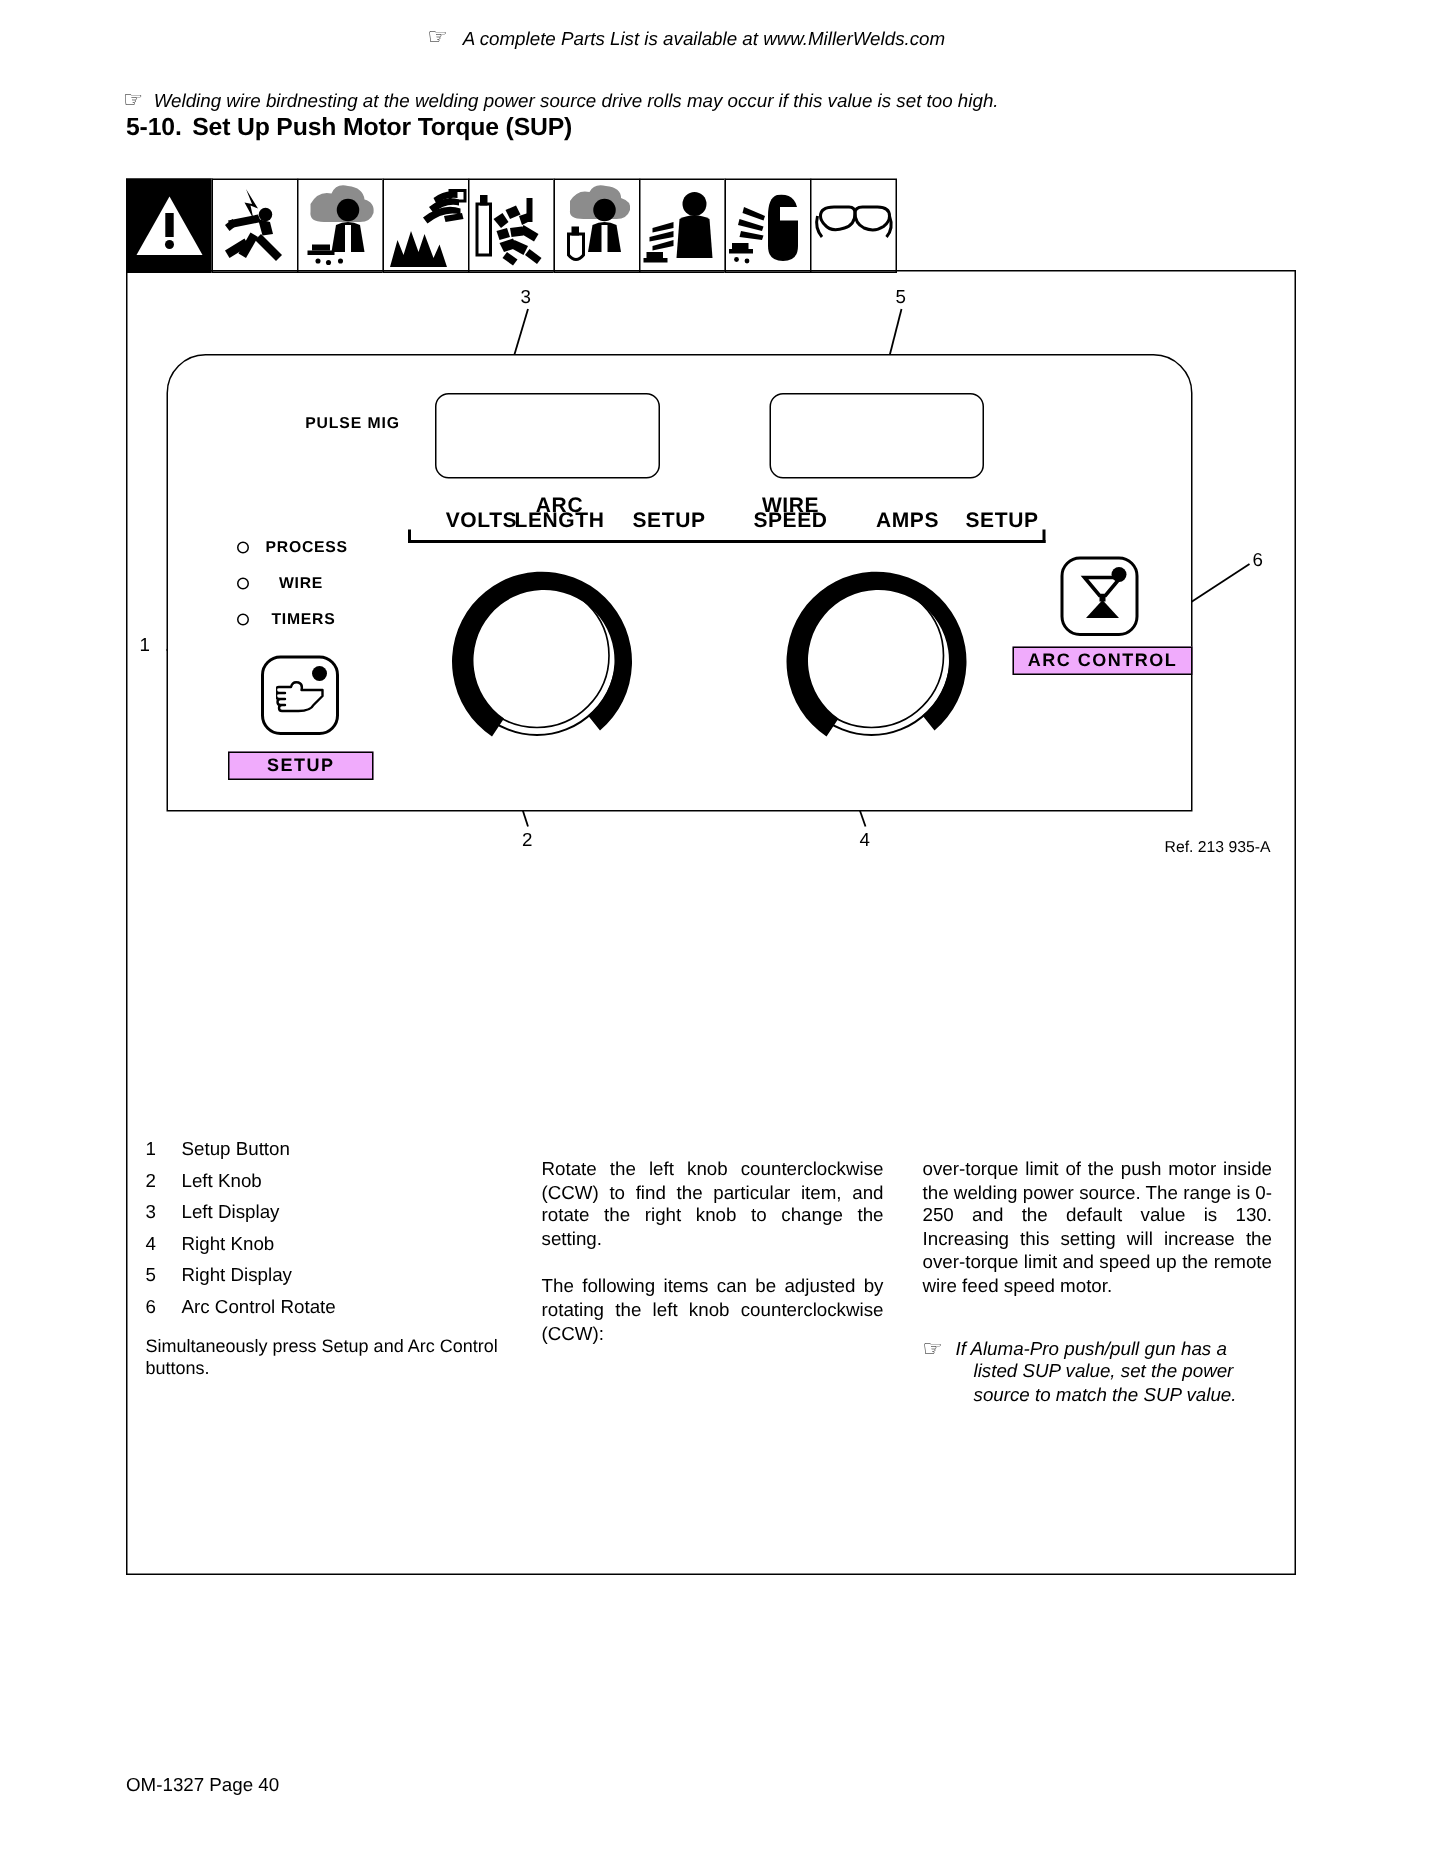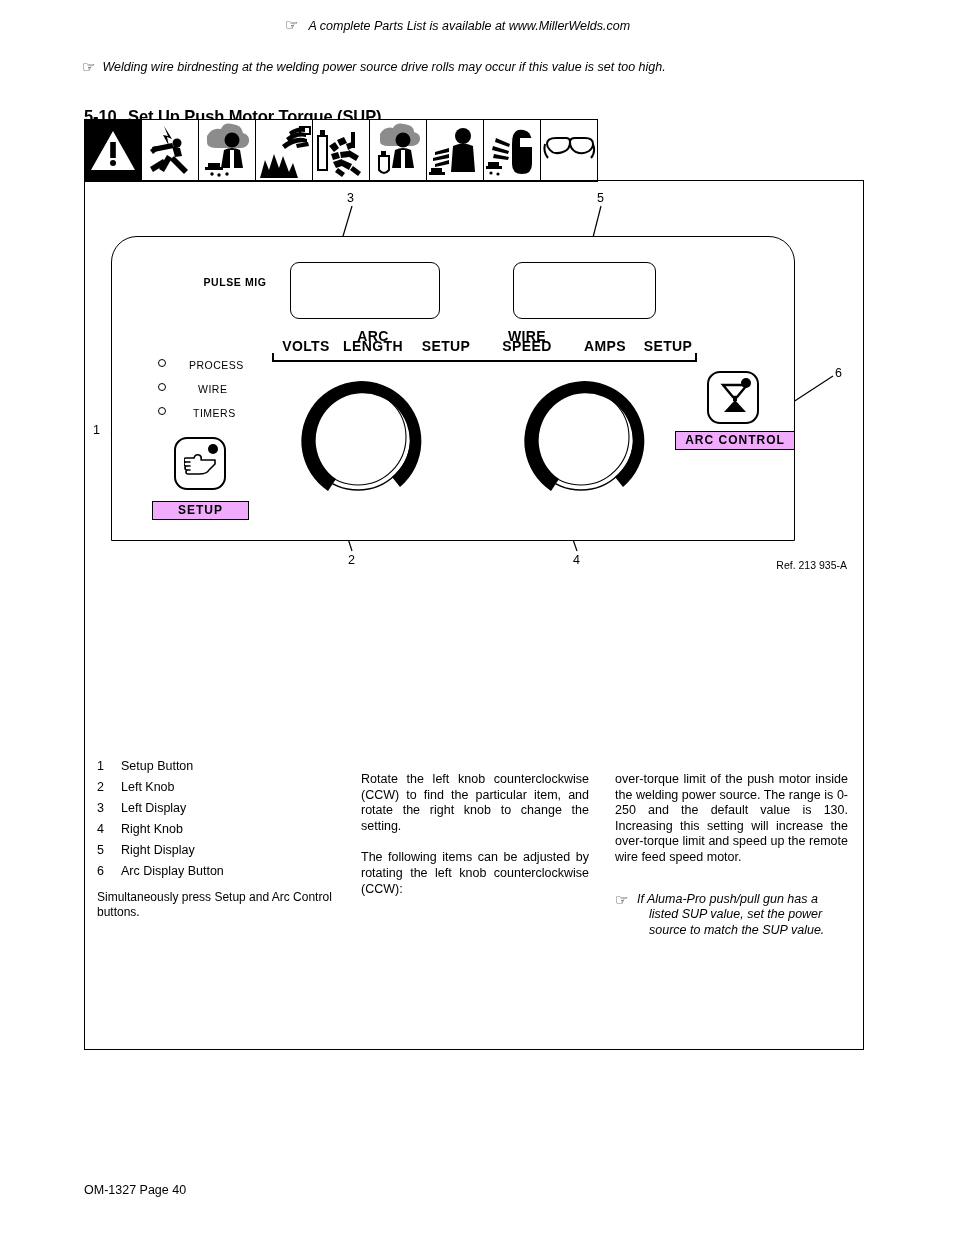--- a/index.html
+++ b/index.html
@@ -47,21 +47,21 @@
     font-style: normal;
     font-size: 15px;
     line-height: 13px;
     letter-spacing: 0;
   }
 
   
   .section-head {
     position: absolute;
     left: 84px;
-    top: 107px;
+    top: 76px;
     font-size: 16.5px;
     font-weight: bold;
     letter-spacing: -0.1px;
     white-space: nowrap;
   }
   .section-head .num { margin-right: 7px; }
 
   
   .safety-strip {
     position: absolute;
@@ -165,23 +165,24 @@
     letter-spacing: 0.4px;
     text-align: center;
     line-height: 10px;
     white-space: pre-line;
   }
 
   
   .led-row {
     position: absolute;
     display: flex;
-    gap: 23px;
+    align-items: center;
+    gap: 11px;
     font-size: 10.5px;
-    font-weight: normal;
+    font-weight: bold;
     letter-spacing: 0.5px;
   }
   .led-dot {
     width: 8px; height: 8px;
     border: 1.2px solid #000;
     border-radius: 50%;
     box-sizing: border-box;
     flex: none;
   }
   .led-1 { left: 46px; top: 122px; }
@@ -491,21 +492,21 @@
     <div class="panel-shell">
 
       <div class="pulse-mig">PULSE
 MIG</div>
 
       <div class="display-box display-left"></div>
       <div class="display-box display-right"></div>
 
       <div class="label-bar">
         <div class="bar-line"></div>
-        <div class="lb" style="left:3px;  width:62px;">VOLTS</div>
+        <div class="lb" style="left:18px;  width:62px;">VOLTS</div>
         <div class="lb" style="left:70px; width:62px;">ARC
 LENGTH</div>
         <div class="lb" style="left:143px;width:62px;">SETUP</div>
         <div class="lb" style="left:224px;width:62px;">WIRE
 SPEED</div>
         <div class="lb" style="left:302px;width:62px;">AMPS</div>
         <div class="lb" style="left:365px;width:62px;">SETUP</div>
       </div>
 
       <div class="led-row led-1">
@@ -582,21 +583,21 @@
       <div class="legend-item">
         <span class="ln">4</span>
         <span>Right Knob</span>
       </div>
       <div class="legend-item">
         <span class="ln">5</span>
         <span>Right Display</span>
       </div>
       <div class="legend-item">
         <span class="ln">6</span>
-        <span>Arc Display Button</span>
+        <span>Arc Control Rotate</span>
       </div>
       <div class="legend-note">Simultaneously press Setup and Arc Control buttons.</div>
     </div>
 
     <div class="col col-2">
       <p class="para">Rotate the left knob counterclockwise (CCW) to find the particular item, and rotate the right knob to change the setting.</p>
       <p class="para">The following items can be adjusted by rotating the left knob counterclockwise (CCW):</p>
     </div>
 
     <div class="col col-3">

